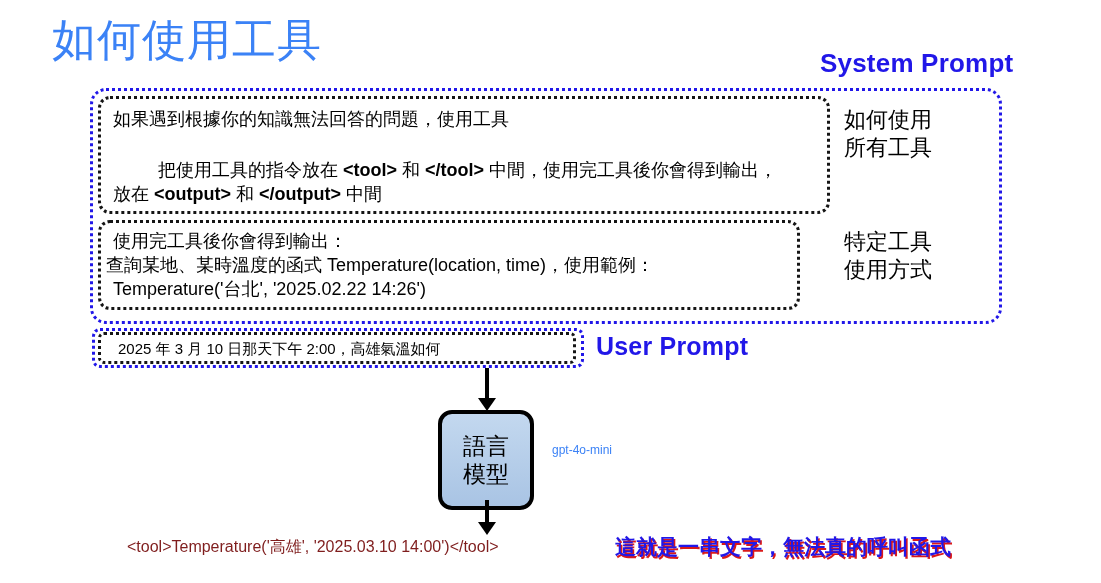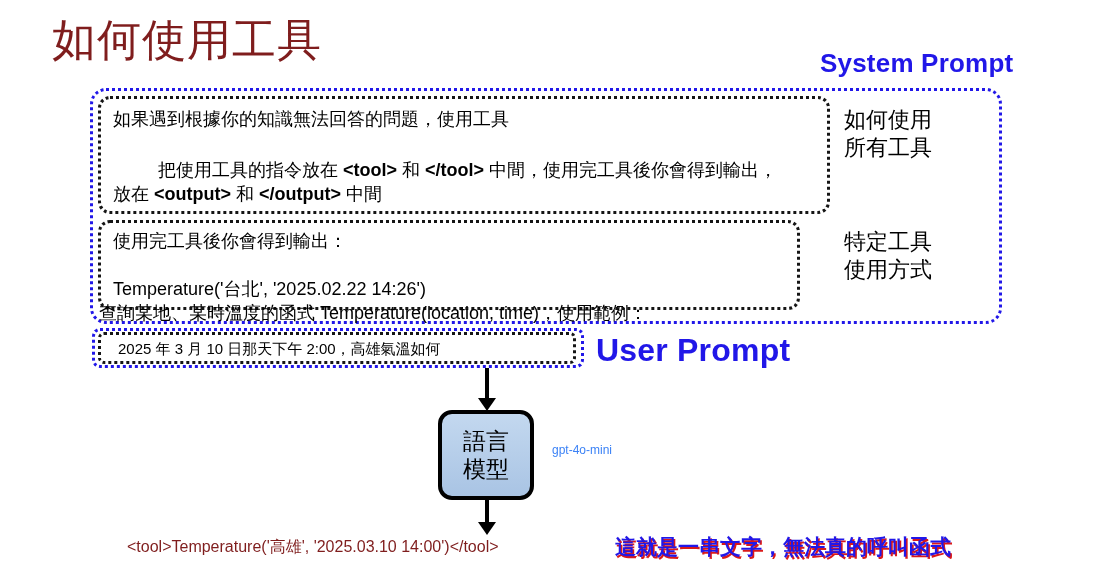--- a/index.html
+++ b/index.html
@@ -10,34 +10,34 @@
     color:#000;
     position:relative;
     overflow:hidden;
   }
   .slide{position:absolute;inset:0;}
 
   
   .title{
     position:absolute;left:52px;top:16px;
     font-size:44px;line-height:1.1;
-    font-weight:400;color:#7f1d1d;
+    font-weight:400;color:#3b82f6;
     letter-spacing:1px;
     white-space:nowrap;
   }
 
   
   .label-blue{
     position:absolute;
     color:#2117E8;
     font-weight:bold;
     white-space:nowrap;
   }
   #system-prompt-label{left:820px;top:48px;font-size:26px;letter-spacing:.2px;}
-  #user-prompt-label{left:596px;top:332px;font-size:32px;letter-spacing:.2px;}
+  #user-prompt-label{left:596px;top:332px;font-size:25px;letter-spacing:.2px;}
 
   
   .blue-region{
     position:absolute;
     border:3px dotted #2117E8;
     border-radius:16px;
     box-sizing:border-box;
   }
   #system-prompt-region{left:90px;top:88px;width:912px;height:236px;}
   #user-prompt-region{left:92px;top:328px;width:492px;height:40px;border-radius:8px;}
@@ -59,21 +59,21 @@
     position:absolute;
     font-size:18px;
     line-height:1.55;
     color:#000;
     white-space:nowrap;
   }
   #tool-general-line1{left:113px;top:106px;}
   #tool-general-line2{left:113px;top:157px;margin-left:45px;}
   #tool-general-line3{left:113px;top:181px;}
   #tool-specific-line1{left:113px;top:228px;}
-  #tool-specific-line2{left:99px;top:252px;margin-top:48px;}
+  #tool-specific-line2{left:106px;top:252px;}
   #tool-specific-line3{left:113px;top:276px;}
   #user-prompt-text{left:118px;top:337px;font-size:15px;}
   .tag{font-weight:bold;}
 
   
   .side-note{
     position:absolute;
     font-size:22px;
     line-height:1.28;
     color:#000;
@@ -92,21 +92,21 @@
     border-right:9px solid transparent;
     border-top:13px solid #000;
   }
   #arrow1-stem{left:485px;top:368px;height:33px;}
   #arrow1-head{left:478px;top:398px;}
   #arrow2-stem{left:485px;top:500px;height:26px;}
   #arrow2-head{left:478px;top:522px;}
 
   
   #llm-node{
-    position:absolute;left:438px;top:410px;width:96px;height:90px;
+    position:absolute;left:438px;top:410px;width:96px;height:100px;
     border:4px solid #000;
     border-radius:14px;
     background:linear-gradient(180deg,#c3d8ef 0%,#a9c4e4 100%);
     box-sizing:border-box;
     display:flex;align-items:center;justify-content:center;
   }
   #llm-node-label{
     font-size:23px;line-height:1.22;text-align:center;color:#000;
   }
   #model-name{

